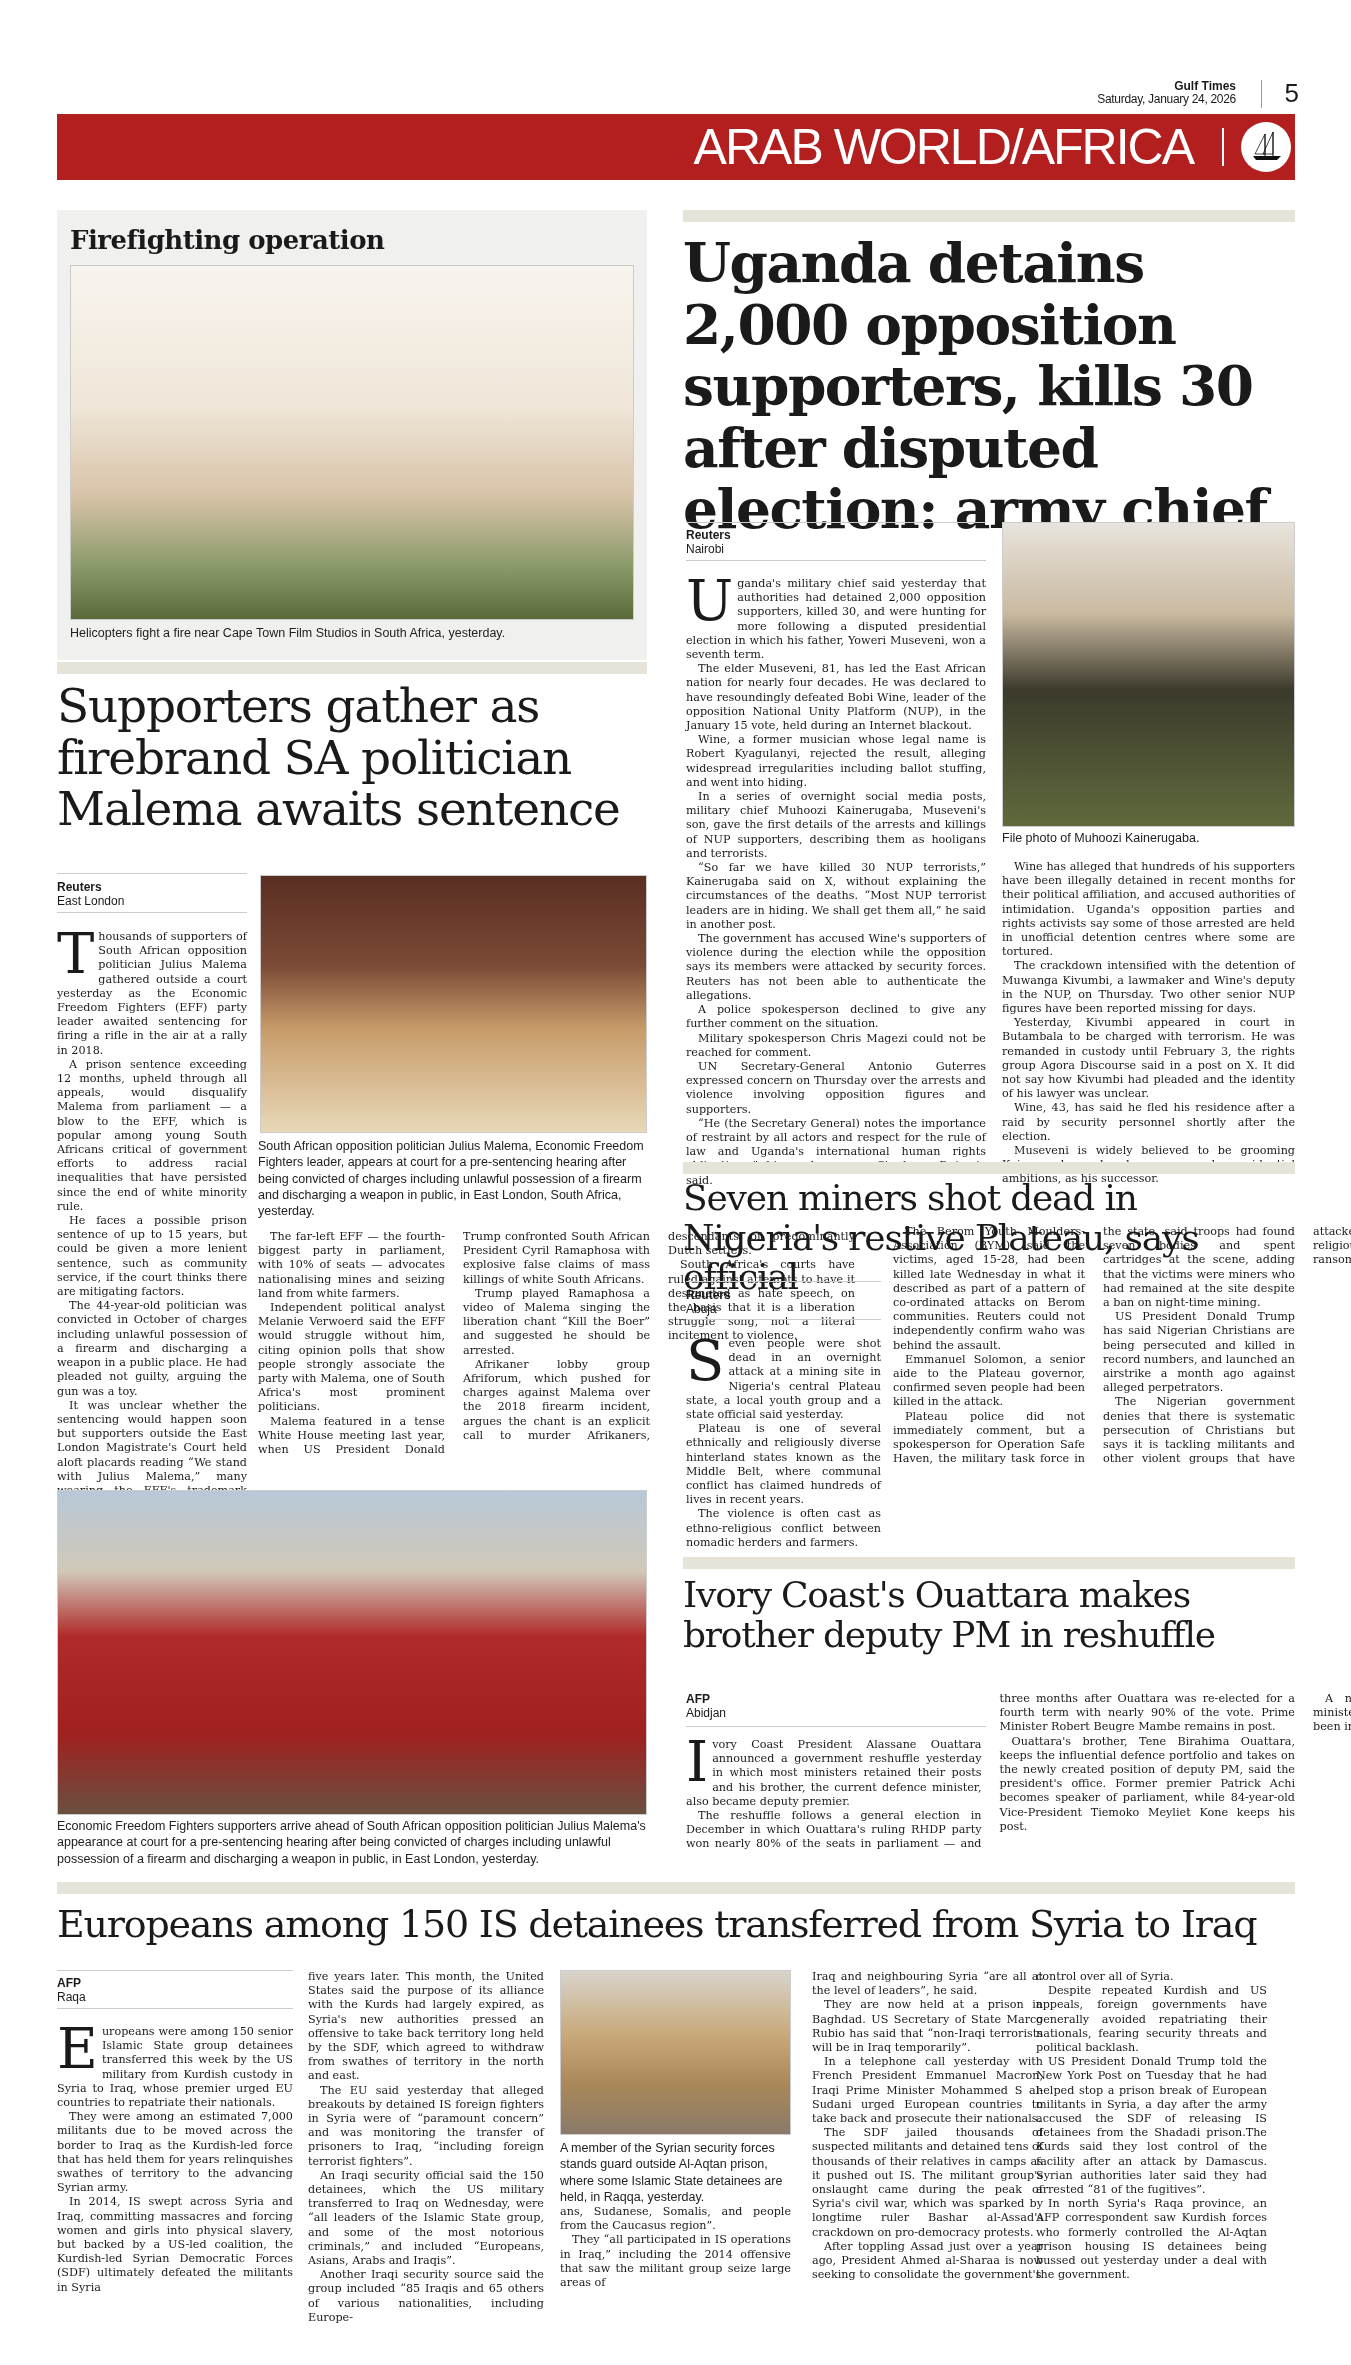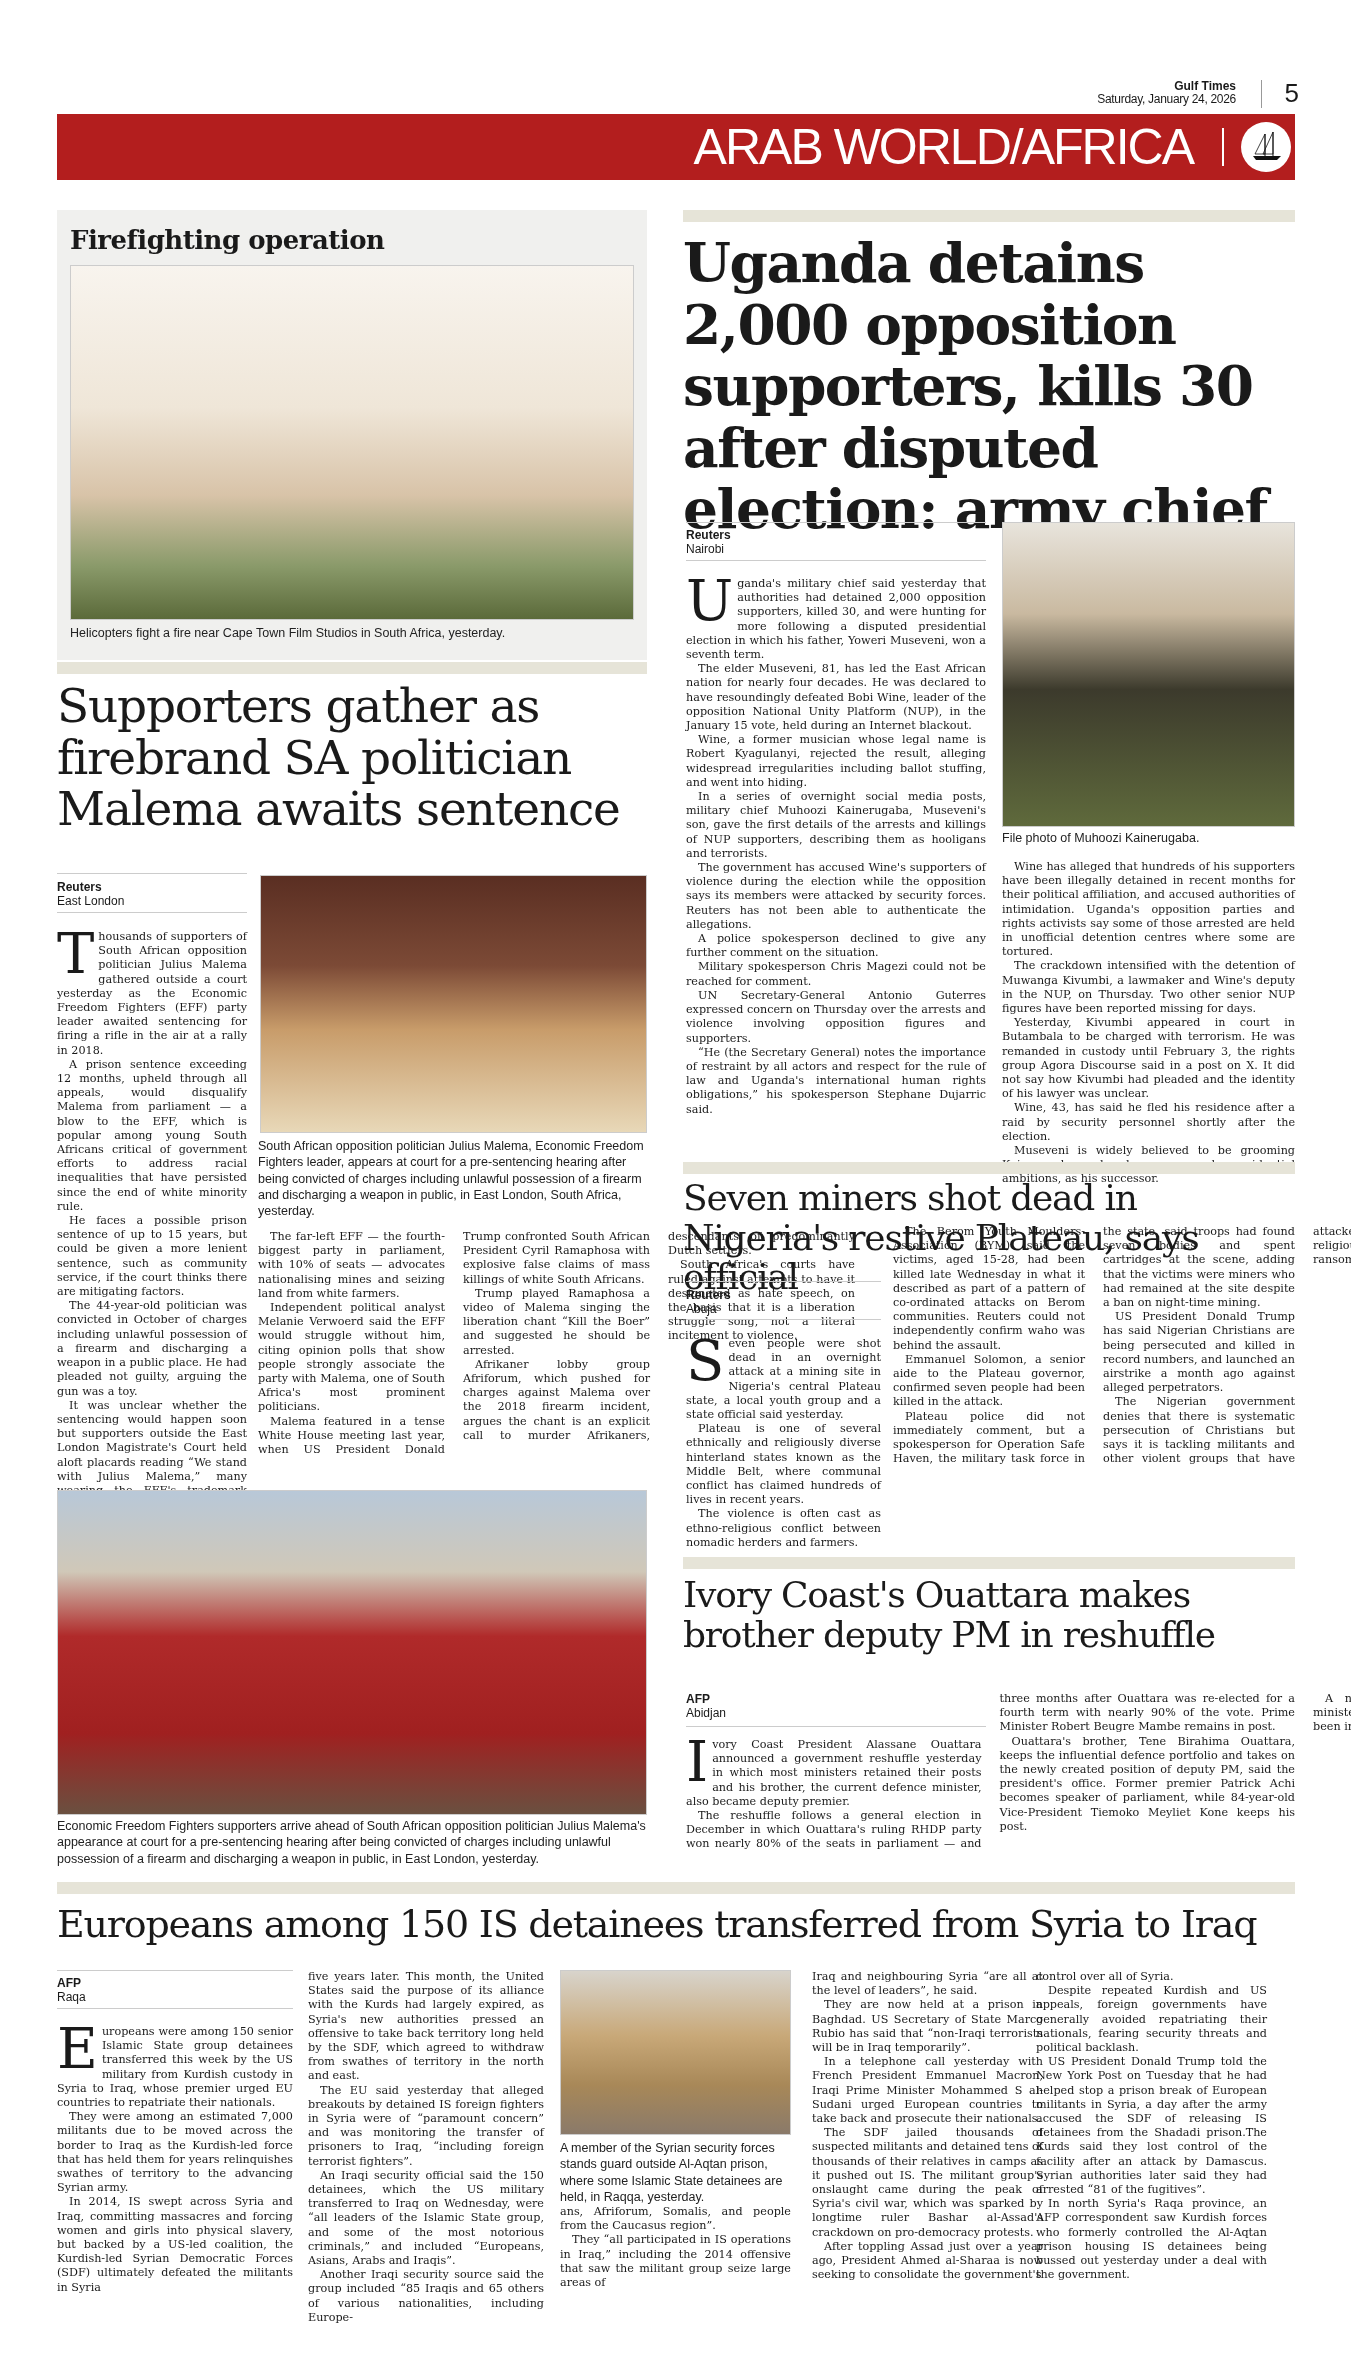--- a/index.html
+++ b/index.html
@@ -65,20 +65,21 @@
   <span>Nairobi</span>
 </div>
 <div class="abs thin-rule" style="left:686px;top:560px;width:300px;"></div>
 <div class="abs photo" style="left:1002px;top:522px;width:293px;height:305px;background:linear-gradient(180deg,#e8e4dc 0%,#c9b9a0 30%,#3c3a2c 55%,#5f6a3c 100%);"></div>
 <div class="abs caption" style="left:1002px;top:830px;width:293px;">File photo of Muhoozi Kainerugaba.</div>
 <div class="abs body" style="left:686px;top:577px;width:300px;height:580px;">
   <p class="first"><span class="dropcap">U</span><span>ganda's military chief said yesterday that authorities had detained 2,000 opposition supporters, killed 30, and were hunting for more following a disputed presidential election in which his father, Yoweri Museveni, won a seventh term.</span></p>
   <p>The elder Museveni, 81, has led the East African nation for nearly four decades. He was declared to have resoundingly defeated Bobi Wine, leader of the opposition National Unity Platform (NUP), in the January 15 vote, held during an Internet blackout.</p>
   <p>Wine, a former musician whose legal name is Robert Kyagulanyi, rejected the result, alleging widespread irregularities including ballot stuffing, and went into hiding.</p>
   <p>In a series of overnight social media posts, military chief Muhoozi Kainerugaba, Museveni's son, gave the first details of the arrests and killings of NUP supporters, describing them as hooligans and terrorists.</p>
+  <p>“So far we have killed 30 NUP terrorists,” Kainerugaba said on X, without explaining the circumstances of the deaths. “Most NUP terrorist leaders are in hiding. We shall get them all,” he said in another post.</p>
   <p>The government has accused Wine's supporters of violence during the election while the opposition says its members were attacked by security forces. Reuters has not been able to authenticate the allegations.</p>
   <p>A police spokesperson declined to give any further comment on the situation.</p>
   <p>Military spokesperson Chris Magezi could not be reached for comment.</p>
   <p>UN Secretary-General Antonio Guterres expressed concern on Thursday over the arrests and violence involving opposition figures and supporters.</p>
   <p>“He (the Secretary General) notes the importance of restraint by all actors and respect for the rule of law and Uganda's international human rights obligations,” his spokesperson Stephane Dujarric said.</p>
 </div>
 <div class="abs body" style="left:1002px;top:860px;width:293px;height:300px;">
   <p>Wine has alleged that hundreds of his supporters have been illegally detained in recent months for their political affiliation, and accused authorities of intimidation. Uganda's opposition parties and rights activists say some of those arrested are held in unofficial detention centres where some are tortured.</p>
   <p>The crackdown intensified with the detention of Muwanga Kivumbi, a lawmaker and Wine's deputy in the NUP, on Thursday. Two other senior NUP figures have been reported missing for days.</p>
   <p>Yesterday, Kivumbi appeared in court in Butambala to be charged with terrorism. He was remanded in custody until February 3, the rights group Agora Discourse said in a post on X. It did not say how Kivumbi had pleaded and the identity of his lawyer was unclear.</p>
@@ -165,21 +166,21 @@
 </div>
 <div class="abs body" style="left:308px;top:1970px;width:236px;height:305px;">
   <p class="first">five years later. This month, the United States said the purpose of its alliance with the Kurds had largely expired, as Syria's new authorities pressed an offensive to take back territory long held by the SDF, which agreed to withdraw from swathes of territory in the north and east.</p>
   <p>The EU said yesterday that alleged breakouts by detained IS foreign fighters in Syria were of “paramount concern” and was monitoring the transfer of prisoners to Iraq, “including foreign terrorist fighters”.</p>
   <p>An Iraqi security official said the 150 detainees, which the US military transferred to Iraq on Wednesday, were “all leaders of the Islamic State group, and some of the most notorious criminals,” and included “Europeans, Asians, Arabs and Iraqis”.</p>
   <p>Another Iraqi security source said the group included “85 Iraqis and 65 others of various nationalities, including Europe-</p>
 </div>
 <div class="abs photo" style="left:560px;top:1970px;width:231px;height:165px;background:linear-gradient(180deg,#d8d4cc 0%,#c8a878 40%,#a88858 70%,#8a7a6a 100%);"></div>
 <div class="abs caption" style="left:560px;top:2140px;width:231px;">A member of the Syrian security forces stands guard outside Al-Aqtan prison, where some Islamic State detainees are held, in Raqqa, yesterday.</div>
 <div class="abs body" style="left:560px;top:2205px;width:231px;height:70px;">
-  <p class="first">ans, Afriforum, Somalis, and people from the Caucasus region”.</p>
+  <p class="first">ans, Sudanese, Somalis, and people from the Caucasus region”.</p>
   <p>They “all participated in IS operations in Iraq,” including the 2014 offensive that saw the militant group seize large areas of</p>
 </div>
 <div class="abs body" style="left:812px;top:1970px;width:231px;height:305px;">
   <p class="first">Iraq and neighbouring Syria “are all at the level of leaders”, he said.</p>
   <p>They are now held at a prison in Baghdad. US Secretary of State Marco Rubio has said that “non-Iraqi terrorists will be in Iraq temporarily”.</p>
   <p>In a telephone call yesterday with French President Emmanuel Macron, Iraqi Prime Minister Mohammed S al-Sudani urged European countries to take back and prosecute their nationals.</p>
   <p>The SDF jailed thousands of suspected militants and detained tens of thousands of their relatives in camps as it pushed out IS. The militant group's onslaught came during the peak of Syria's civil war, which was sparked by longtime ruler Bashar al-Assad's crackdown on pro-democracy protests.</p>
   <p>After toppling Assad just over a year ago, President Ahmed al-Sharaa is now seeking to consolidate the government's</p>
 </div>
 <div class="abs body" style="left:1036px;top:1970px;width:231px;height:305px;">

